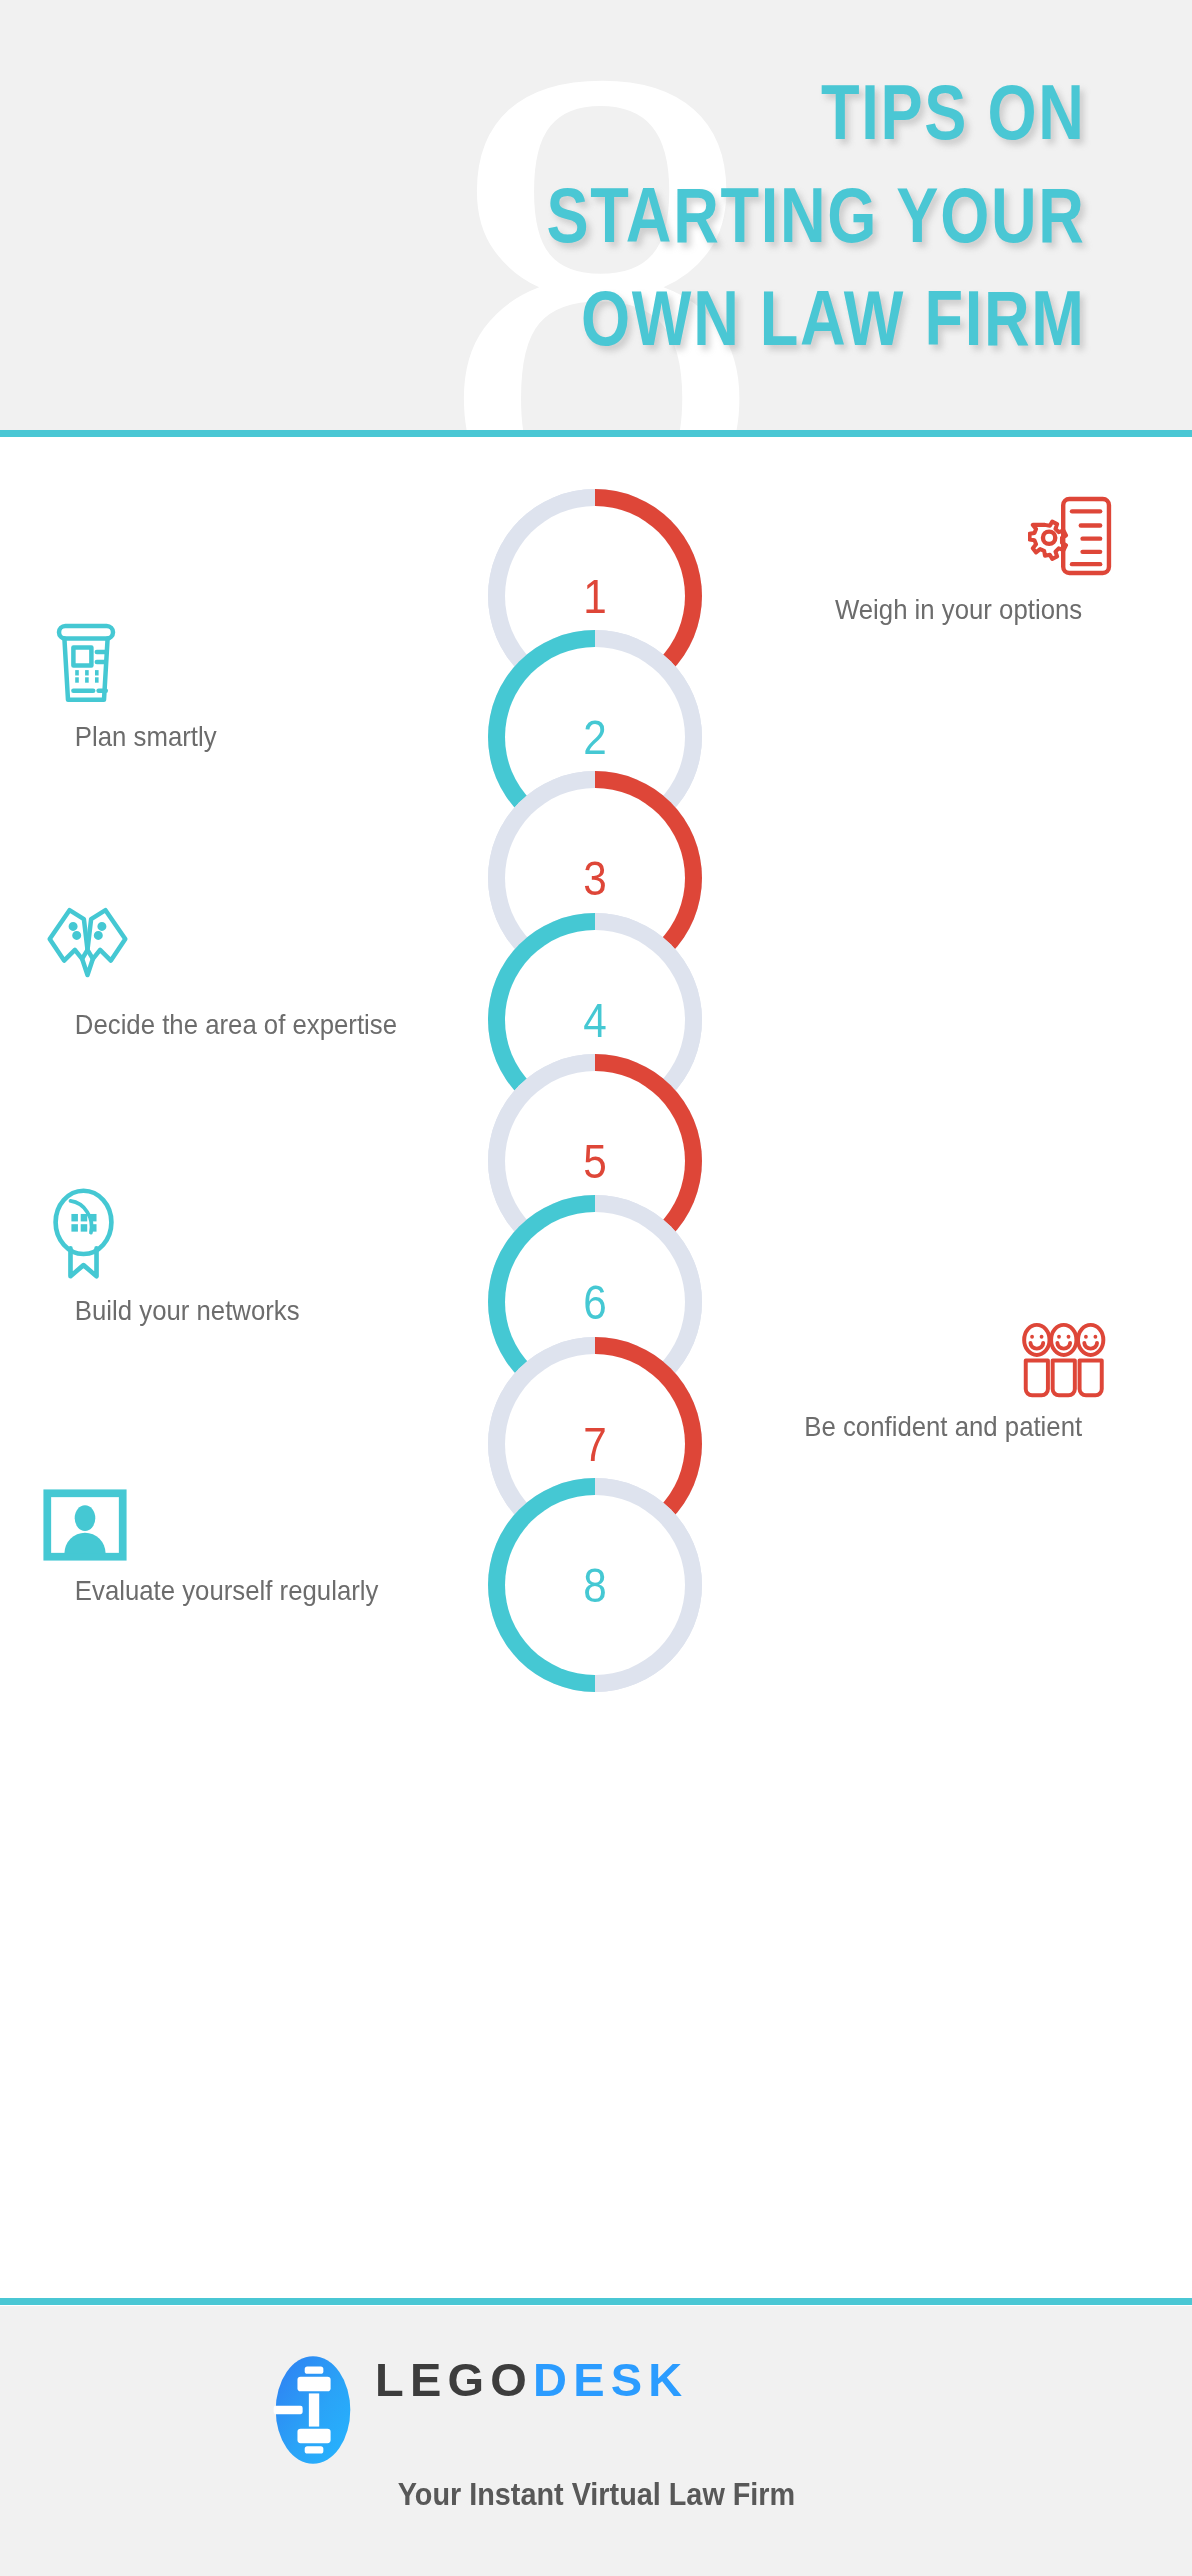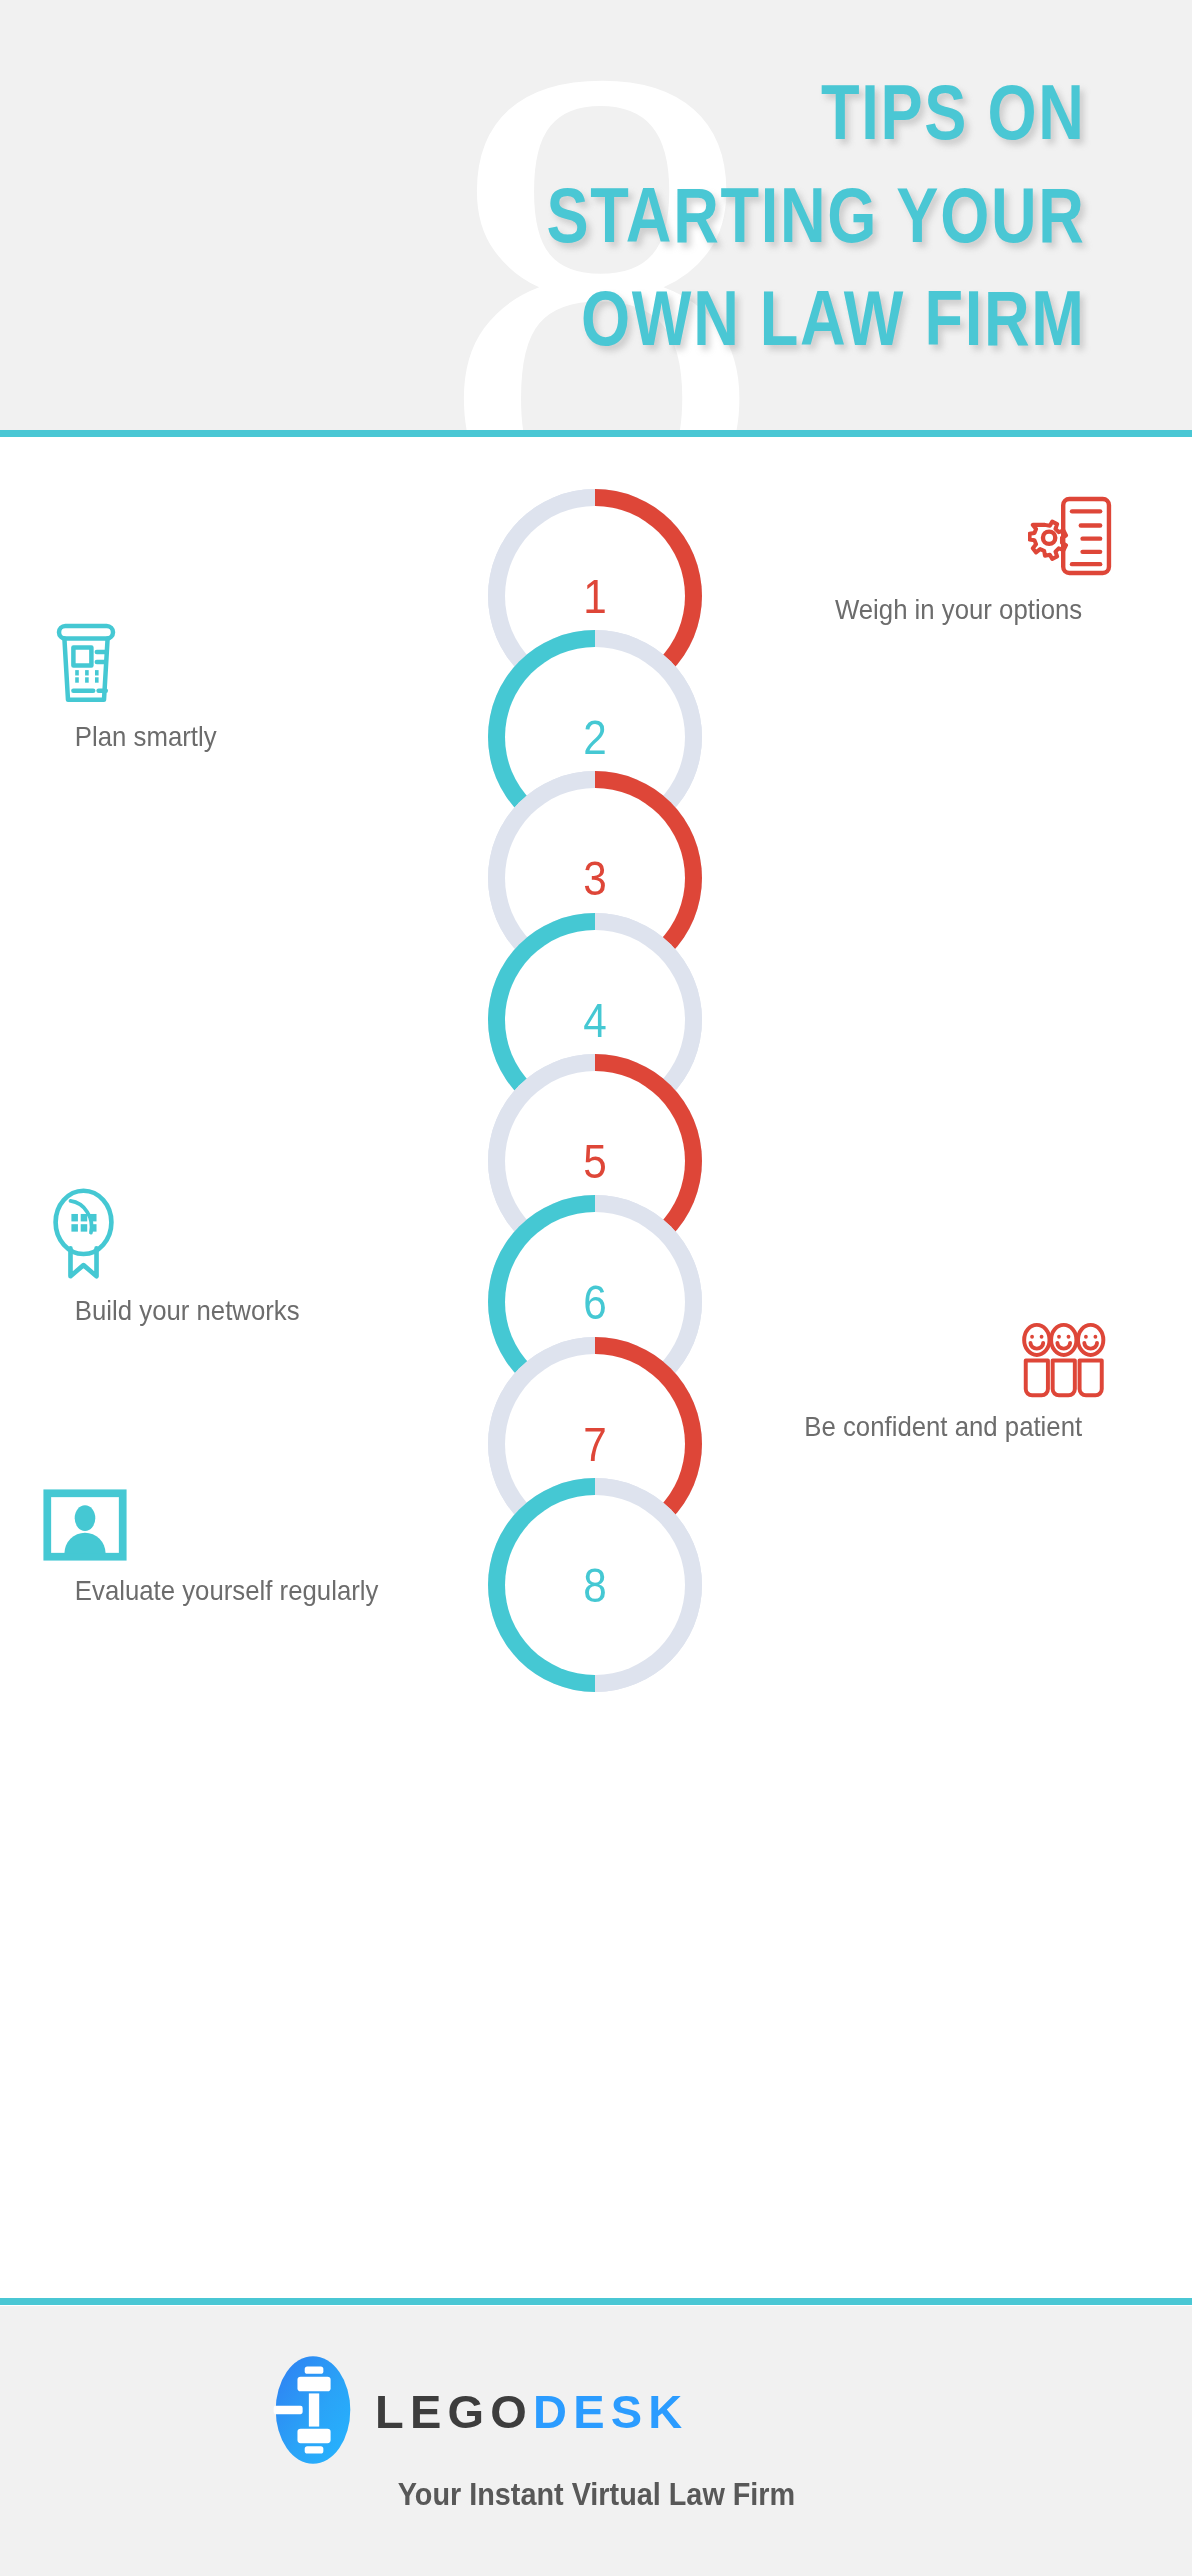--- a/index.html
+++ b/index.html
@@ -102,21 +102,21 @@
   #footer-rule {
     position:absolute; left:0; top:2298px; width:1193px; height:7.2px;
     background:#4ac7d4;
   }
   #footer {
     position:absolute; left:0; top:2306px; width:1193px; height:270px;
     background:#f1f1f1;
   }
   #brand-row {
     position:absolute; left:0; top:46px; width:957px;
-    display:flex; align-items:center; justify-content:center; gap:18.6px;
+    display:flex; justify-content:center; gap:18.6px;
   }
   #brand-text {
     font-family:"Liberation Sans","Liberation Sans Narrow", sans-serif;
     font-weight:700; font-size:47px; letter-spacing:6.2px;
   }
   #brand-text .lego { color:#3d3d3d; }
   #brand-text .desk { color:#2b9cff; }
   #tagline {
     position:absolute; left:0; top:170px; width:1193px;
     text-align:center;
@@ -220,20 +220,34 @@
   <div class="step" style="top:476px;">
     <div class="ring">
       <div class="half left">
           <i style="background:#45c8d3;"></i>
         </div>
       <div class="half right">
           <i style="background:#dee3ee;"></i>
         </div>
       <div class="hole"></div>
       <div class="num" style="color:#45c8d3;">4</div>
+    </div>
+    <div class="side left" style="top:-10.3px;">
+      <span class="icon">
+        <svg width="93" height="90" viewBox="0 0 100 100" fill="none" stroke="#45c8d3" stroke-width="5" stroke-linecap="round" stroke-linejoin="round">
+          <path d="M46 18 L30 8 L8 40 L24 64 L36 52 L44 62 L50 52 L46 18z"></path>
+          <path d="M54 18 L70 8 L92 40 L76 64 L64 52 L56 62 L50 52 L54 18z"></path>
+          <path d="M44 62 L50 80 L56 62"></path>
+          <circle cx="34" cy="26" r="2.5" fill="#45c8d3"></circle>
+          <circle cx="38" cy="36" r="2.5" fill="#45c8d3"></circle>
+          <circle cx="66" cy="26" r="2.5" fill="#45c8d3"></circle>
+          <circle cx="62" cy="36" r="2.5" fill="#45c8d3"></circle>
+        </svg>
+      </span>
+      <span class="label" style="margin-top:13.4px;">Decide the area of expertise</span>
     </div>
   </div>
 
   <div class="step" style="top:617px;">
     <div class="ring">
       <div class="half left">
           <i style="background:#dee3ee;"></i>
         </div>
       <div class="half right">
           <i style="background:#de4638;"></i>

